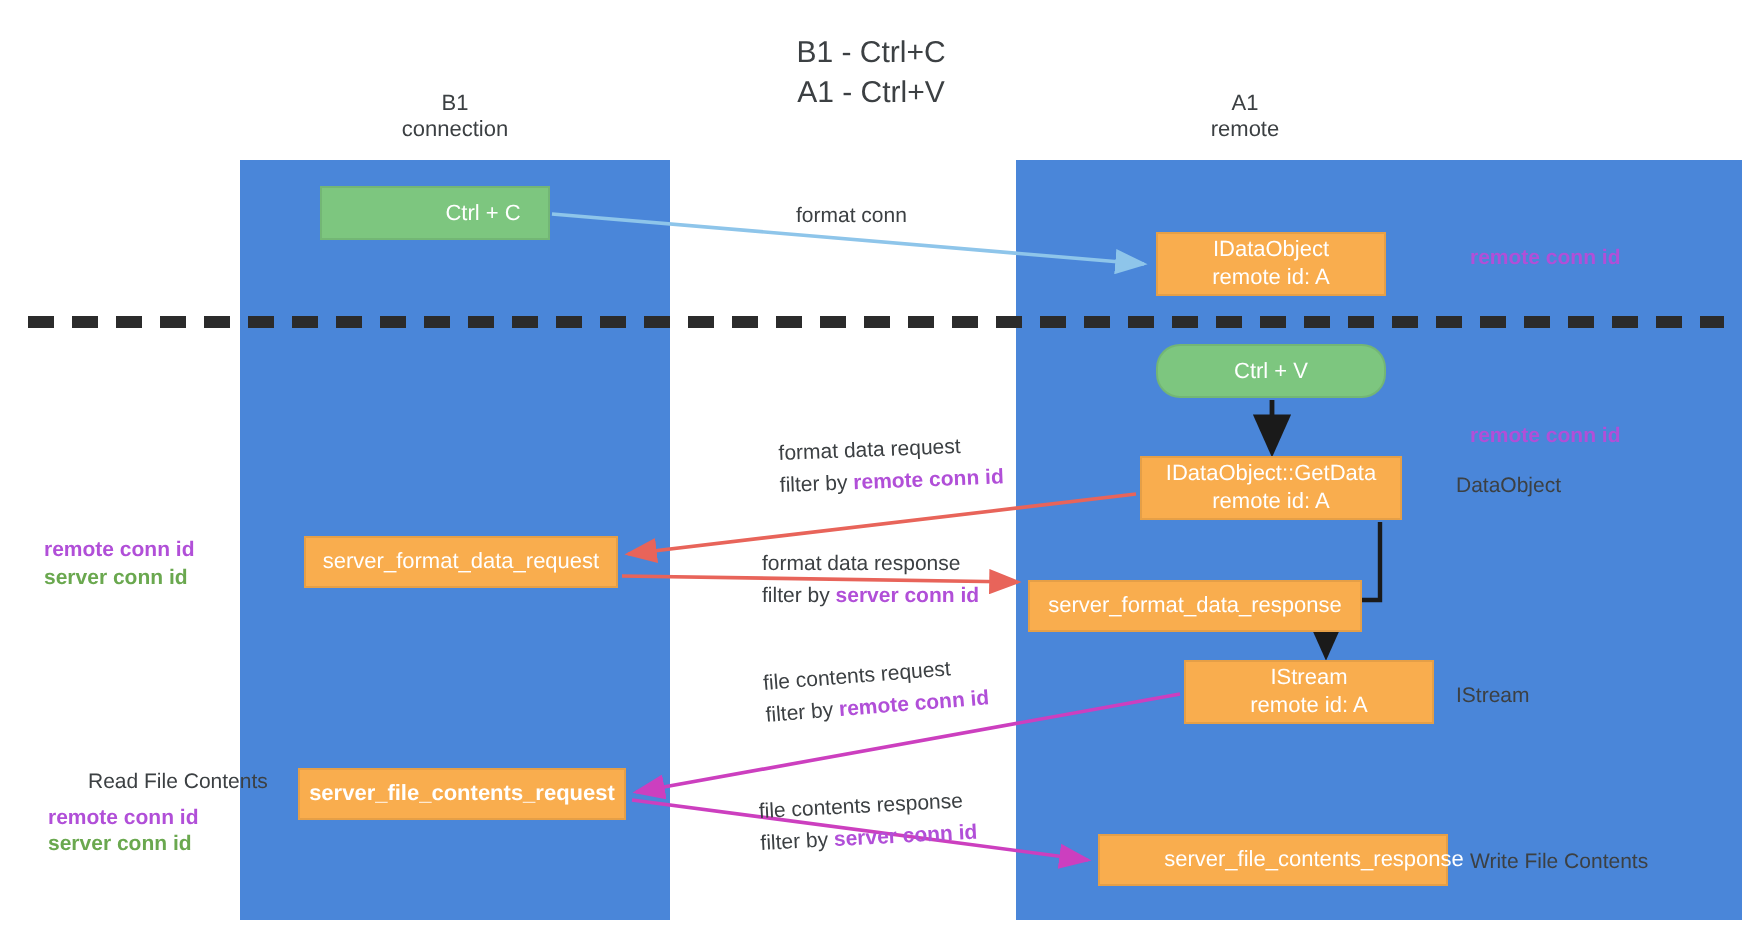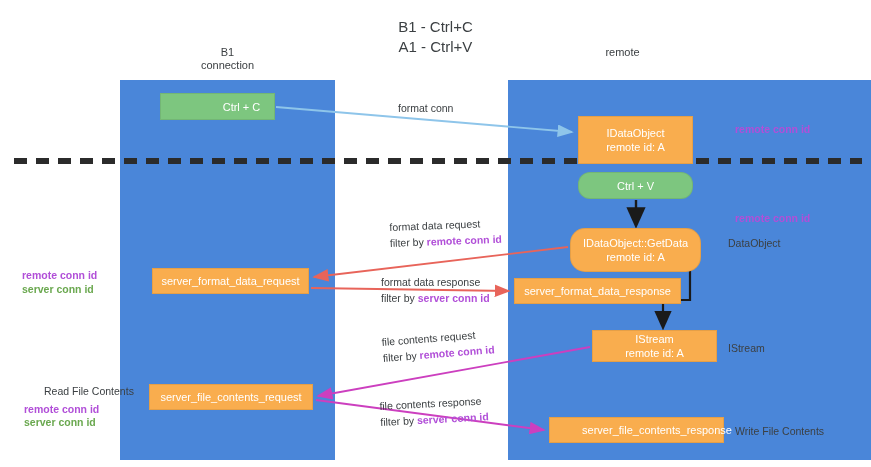--- a/index.html
+++ b/index.html
@@ -33,27 +33,27 @@
   .node{
     position:absolute;box-sizing:border-box;
     display:flex;flex-direction:column;align-items:center;justify-content:center;
     color:#ffffff;font-size:11px;line-height:14px;text-align:center;
     border:1px solid rgba(0,0,0,.08);
   }
   .green{background:#7dc67f;}
   .orange{background:#f9ad4e;}
 
   #node-ctrl-c{left:160px;top:93px;width:115px;height:27px;padding-left:48px;}
-  #node-dataobject{left:578px;top:116px;width:115px;height:48px;}
+  #node-dataobject{left:578px;top:116px;width:115px;height:32px;}
   #node-ctrl-v{left:578px;top:172px;width:115px;height:27px;border-radius:12px;}
-  #node-getdata{left:570px;top:228px;width:131px;height:44px;border-radius:15px;}
+  #node-getdata{left:570px;top:228px;width:131px;height:32px;}
   #node-fmt-req{left:152px;top:268px;width:157px;height:26px;justify-content:center;}
-  #node-fmt-resp{left:514px;top:278px;width:167px;height:26px;text-align:center;}
+  #node-fmt-resp{left:514px;top:290px;width:167px;height:26px;text-align:center;}
   #node-istream{left:592px;top:330px;width:125px;height:32px;}
-  #node-file-req{left:149px;top:384px;width:164px;height:26px;}
+  #node-file-req{left:149px;top:384px;width:164px;height:26px;font-weight:bold;}
   #node-file-resp{left:549px;top:417px;width:175px;height:26px;padding-left:41px;}
 
   
   .lbl{position:absolute;font-size:10.5px;color:#3c4043;line-height:14px;white-space:nowrap;}
   .purple{color:#b14fd8;font-weight:bold;}
   .greenT{color:#6aa84f;font-weight:bold;}
 
   #lbl-format-list{left:398px;top:101px;}
   #lbl-remote-1{left:735px;top:122px;}
   #lbl-remote-2{left:735px;top:211px;}
@@ -88,20 +88,21 @@
   <div id="diagram-title">
     <div>B1 - Ctrl+C</div>
     <div>A1 - Ctrl+V</div>
   </div>
 
   <div class="lane-head" id="head-b1">
     <div>B1</div>
     <div>connection</div>
   </div>
   <div class="lane-head" id="head-a1">
+    <div>A1</div>
     <div>remote</div>
   </div>
 
   <svg id="wires" viewBox="0 0 871 467">
     <defs>
       <marker id="ah-blue" markerWidth="9" markerHeight="7" refX="8" refY="3.5" orient="auto">
         <polygon points="0 0, 9 3.5, 0 7" fill="#8ec5ea"></polygon>
       </marker>
       <marker id="ah-red" markerWidth="9" markerHeight="7" refX="8" refY="3.5" orient="auto">
         <polygon points="0 0, 9 3.5, 0 7" fill="#e8645a"></polygon>

